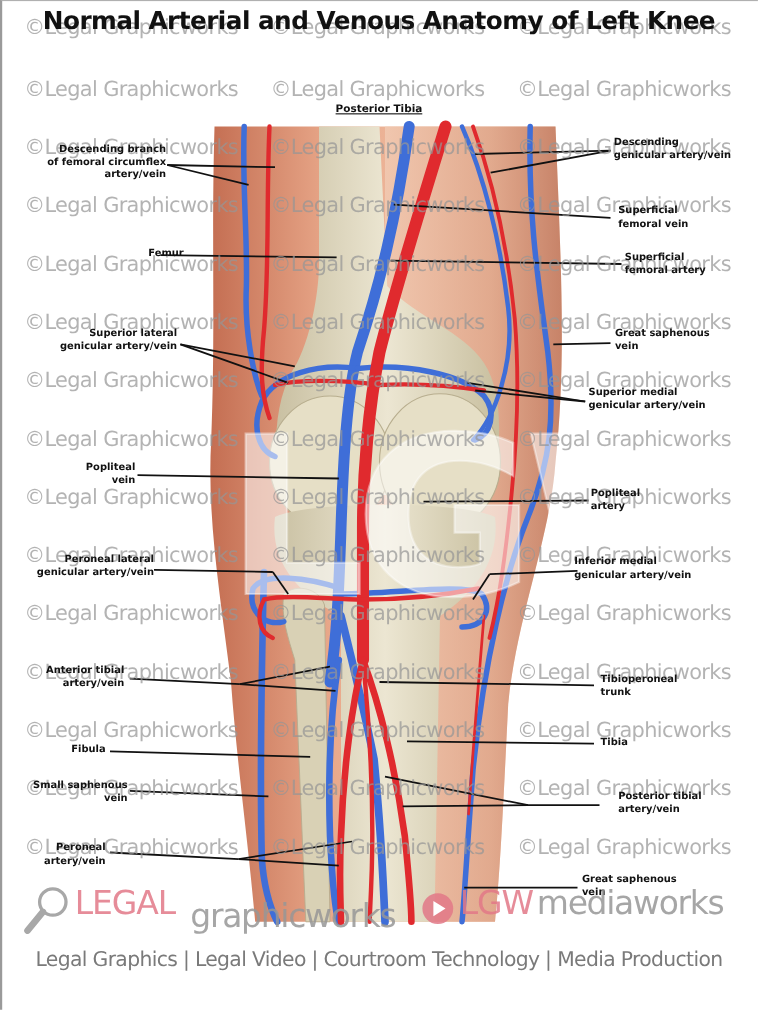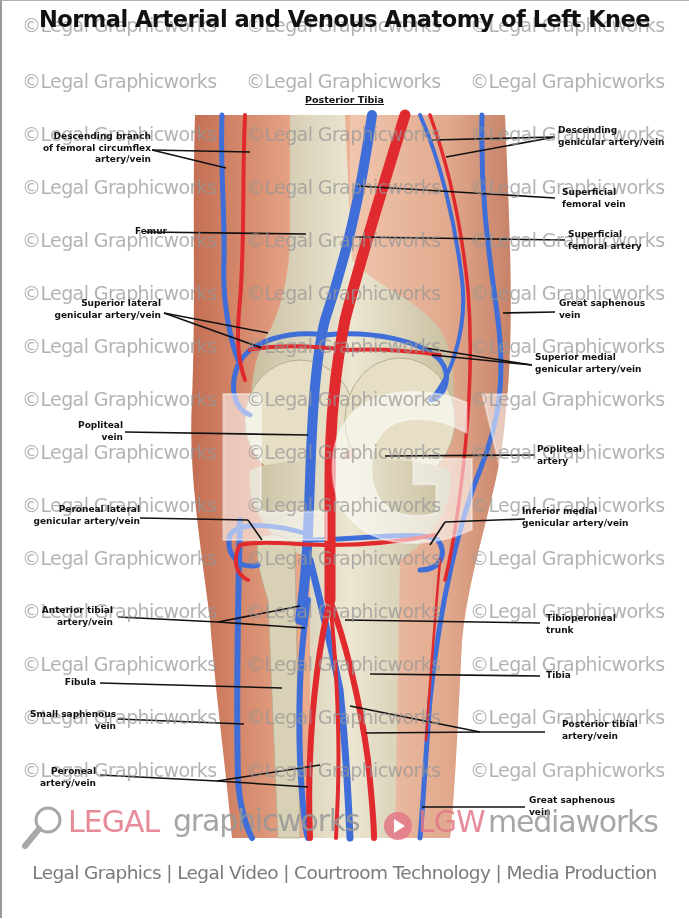--- a/index.html
+++ b/index.html
@@ -7,21 +7,21 @@
   .frame { position:absolute; left:0; top:0; width:687px; height:917px; border-left:2px solid #9a9a9a; border-top:1px solid #b0b0b0; }
   .title { position:absolute; left:0; width:689px; top:6px; text-align:center; font-family:"DejaVu Sans", sans-serif; font-weight:bold; font-size:22.5px; color:#111; letter-spacing:-0.5px; z-index:5; }
   .subtitle { position:absolute; left:0; width:689px; top:94px; text-align:center; font-family:"DejaVu Sans", sans-serif; font-weight:bold; font-size:9.5px; color:#111; text-decoration:underline; z-index:5; }
   .wm { position:absolute; font-family:"DejaVu Sans", sans-serif; font-size:19px; color:rgba(150,150,150,0.72); white-space:nowrap; letter-spacing:-0.6px; z-index:4; pointer-events:none; }
   .art { position:absolute; left:0; top:0; width:689px; height:919px; z-index:1; }
   .label { position:absolute; font-family:"DejaVu Sans", sans-serif; font-weight:bold; font-size:9px; line-height:11.5px; color:#111; z-index:6; white-space:nowrap; }
   .label.r { text-align:right; }
   .lines { position:absolute; left:0; top:0; width:689px; height:919px; z-index:3; }
   .logo-row { position:absolute; left:20px; top:800px; width:660px; height:45px; z-index:6; }
   .logo-legal { position:absolute; left:48px; top:4px; font-family:"DejaVu Sans", sans-serif; font-size:30px; color:rgba(226,120,135,0.85); letter-spacing:-1px; }
-  .logo-gw { position:absolute; left:153px; top:3px; font-family:"DejaVu Sans", sans-serif; font-size:30px; color:rgba(150,150,150,0.85); letter-spacing:-1.2px; }
+  .logo-gw { position:absolute; left:153px; top:16px; font-family:"DejaVu Sans", sans-serif; font-size:30px; color:rgba(150,150,150,0.85); letter-spacing:-1.2px; }
   .logo-lgw { position:absolute; left:398px; top:4px; font-family:"DejaVu Sans", sans-serif; font-size:30px; color:rgba(226,120,135,0.85); letter-spacing:-1px; }
   .logo-media { position:absolute; left:468px; top:4px; font-family:"DejaVu Sans", sans-serif; font-size:30px; color:rgba(150,150,150,0.85); letter-spacing:-1.2px; }
   .tagline { position:absolute; left:0; width:689px; top:862px; text-align:center; font-family:"DejaVu Sans", sans-serif; font-size:18.5px; color:#7a7a7a; letter-spacing:-0.6px; z-index:6; }
 </style>
 </head>
 <body>
 
 <div class="frame"></div>
 
 <svg class="art" viewBox="0 0 689 919">

